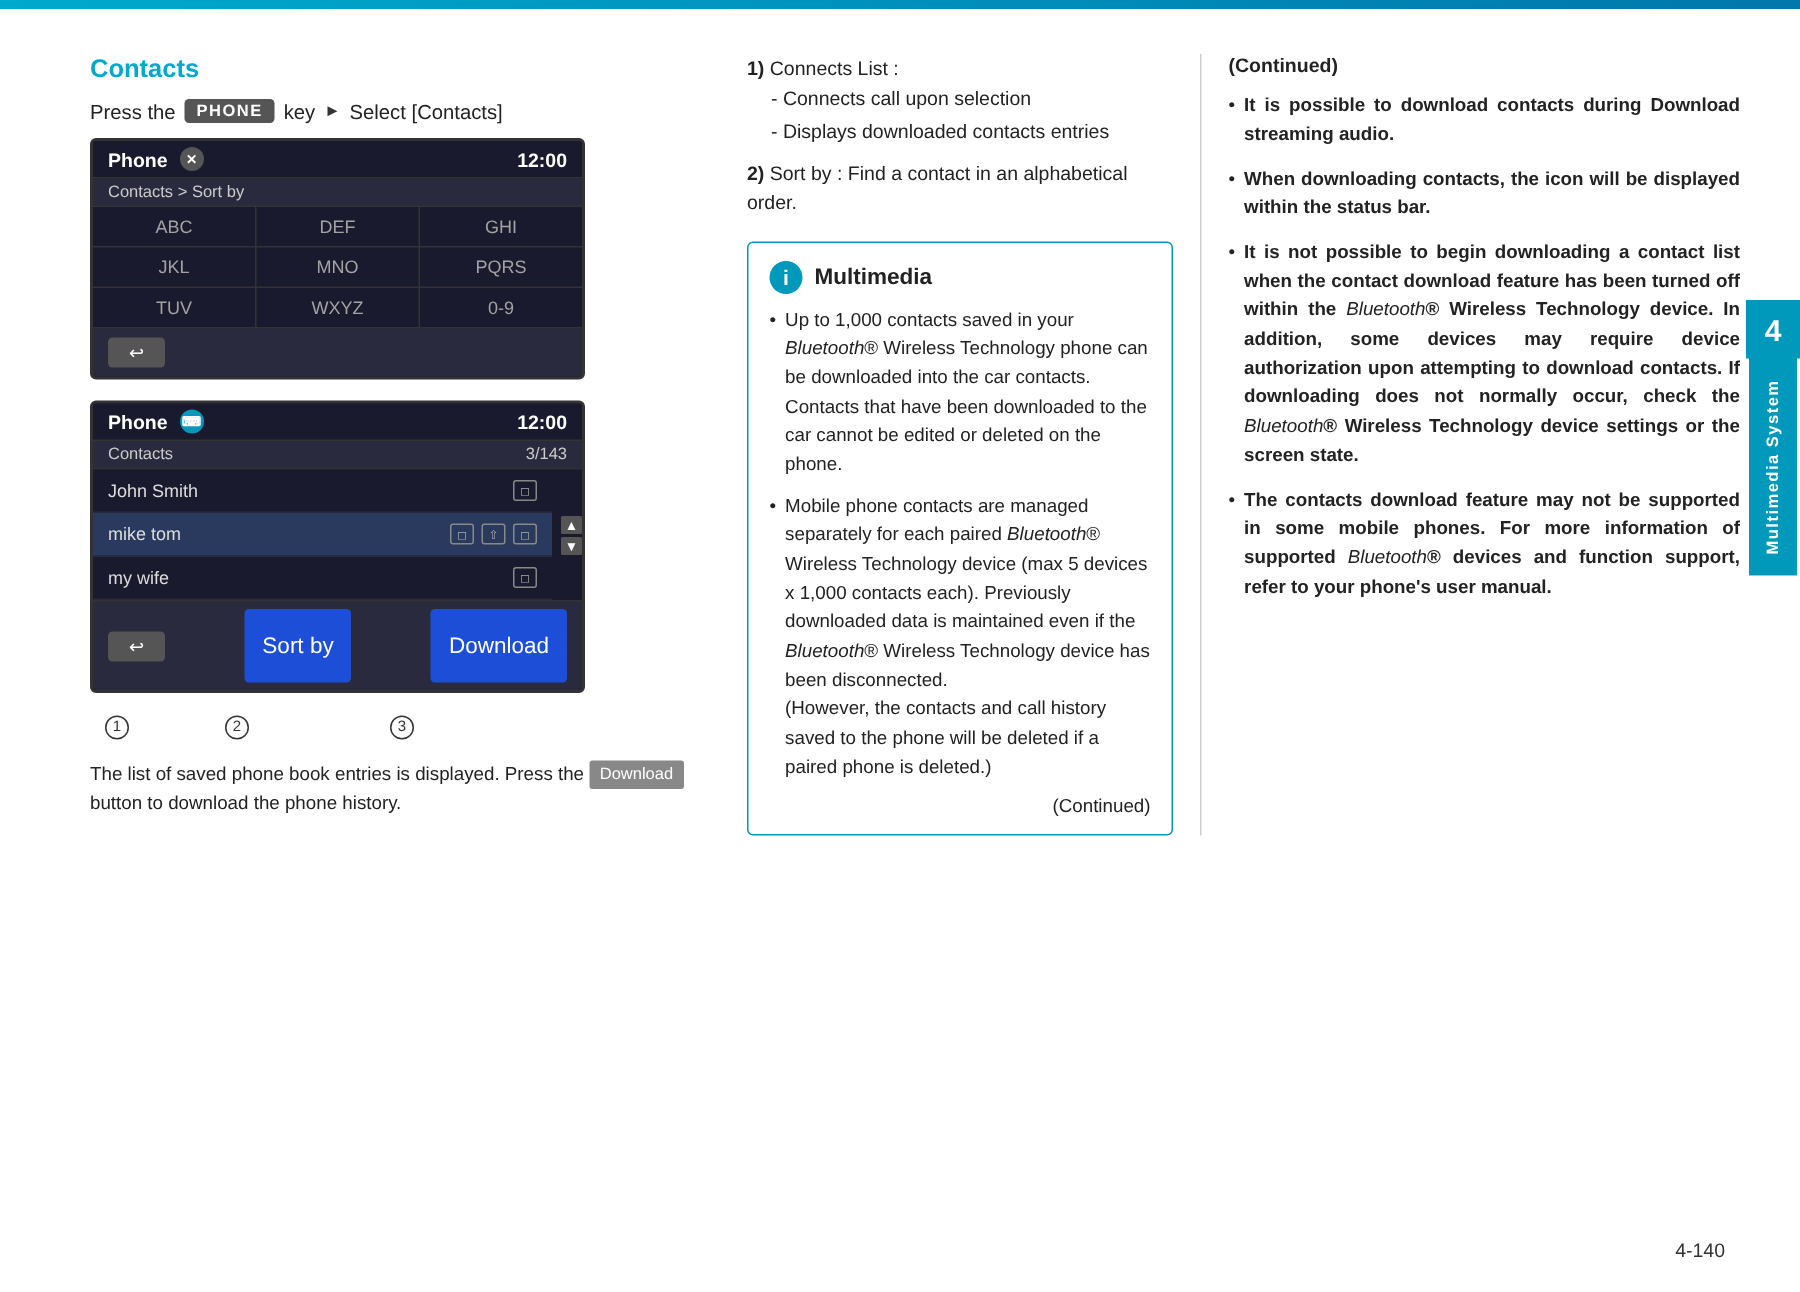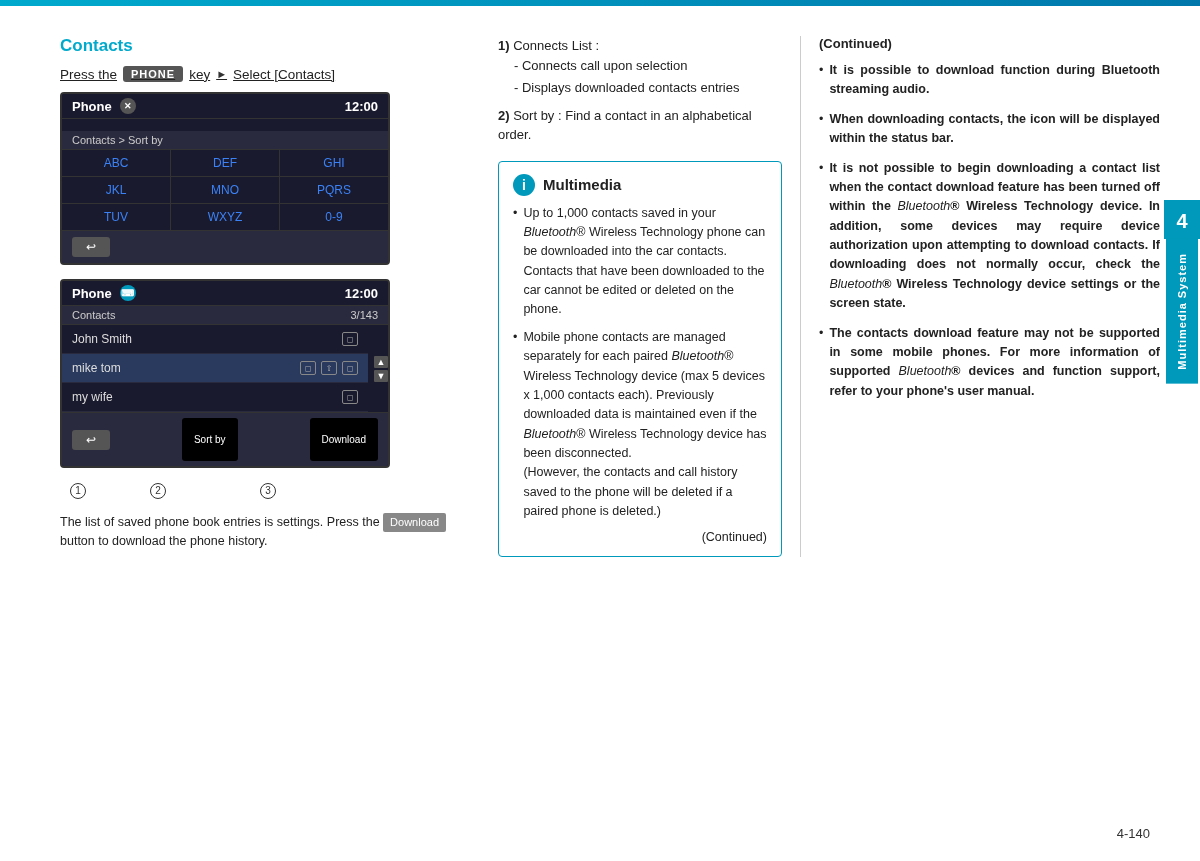--- a/index.html
+++ b/index.html
@@ -34,21 +34,20 @@
       font-weight: bold;
       margin-bottom: 10px;
     }
     .press-line {
       display: flex;
       align-items: center;
       gap: 6px;
       font-size: 13.5px;
       margin-bottom: 10px;
       flex-wrap: wrap;
-      text-decoration: underline;
     }
     .phone-badge {
       background: #555;
       color: #fff;
       font-size: 11px;
       font-weight: bold;
       padding: 2px 8px;
       border-radius: 3px;
       letter-spacing: 1px;
     }
@@ -86,35 +85,34 @@
       font-size: 9px;
       color: #fff;
       margin-left: 4px;
     }
     .phone-subheader {
       background: #2a2a3e;
       padding: 3px 10px;
       font-size: 11px;
       color: #ccc;
       border-bottom: 1px solid #333;
-      margin-top: 12px;
     }
     .phone-grid {
       display: grid;
       grid-template-columns: 1fr 1fr 1fr;
       gap: 1px;
       background: #333;
       border-bottom: 1px solid #333;
     }
     .phone-grid-cell {
       background: #1a1a2e;
       text-align: center;
       padding: 6px 4px;
       font-size: 12px;
-      color: #3b82f6;
+      color: #a3a3a3;
     }
     .phone-back-bar {
       background: #2a2a3e;
       padding: 6px 10px;
       display: flex;
       align-items: center;
     }
     .back-btn {
       background: #555;
       color: #fff;
@@ -171,23 +169,23 @@
     }
     .phone-bottom-bar {
       background: #2a2a3e;
       display: flex;
       justify-content: space-between;
       align-items: center;
       padding: 5px 10px;
       border-top: 1px solid #333;
     }
     .bottom-btn {
-      background: #000000;
-      color: #fff;
-      font-size: 10px;
+      background: #1d4ed8;
+      color: #fff;
+      font-size: 15px;
       padding: 16px 12px;
       border-radius: 3px;
     }
     .circle-num {
       display: inline-flex;
       align-items: center;
       justify-content: center;
       width: 16px; height: 16px;
       border-radius: 50%;
       border: 1px solid #333;
@@ -440,21 +438,21 @@
       </div>
     </div>
 
     <div style="display:flex;gap:60px;padding:0 10px 8px 10px;">
       <span><span class="circle-num">1</span></span>
       <span><span class="circle-num">2</span></span>
       <span style="margin-left:30px;"><span class="circle-num">3</span></span>
     </div>
 
     <div class="desc-text">
-      <span>The list of saved phone book entries is settings. Press the</span>
+      <span>The list of saved phone book entries is displayed. Press the</span>
       <span class="download-inline">Download</span>
       <span>button to download the phone history.</span>
     </div>
   </div>
 
   <div class="mid-col">
     <div class="list-section">
       <div class="numbered-item">
         <span class="num">1) </span>
         <span>Connects List :</span>
@@ -487,21 +485,21 @@
       <div class="continued">(Continued)</div>
     </div>
   </div>
 
   <div class="right-col">
     <div class="continued-header">(Continued)</div>
 
     <div class="right-bullets">
       <div class="bullet-item">
         <span class="bullet-dot">•</span>
-        <span><strong>It is possible to download function during Bluetooth streaming audio.</strong></span>
+        <span><strong>It is possible to download contacts during Download streaming audio.</strong></span>
       </div>
       <div class="bullet-item">
         <span class="bullet-dot">•</span>
         <span><strong>When downloading contacts, the icon will be displayed within the status bar.</strong></span>
       </div>
       <div class="bullet-item">
         <span class="bullet-dot">•</span>
         <span><strong>It is not possible to begin downloading a contact list when the contact download feature has been turned off within the <span class="bold-italic">Bluetooth</span>® Wireless Technology device. In addition, some devices may require device authorization upon attempting to download contacts. If downloading does not normally occur, check the <span class="bold-italic">Bluetooth</span>® Wireless Technology device settings or the screen state.</strong></span>
       </div>
       <div class="bullet-item">

